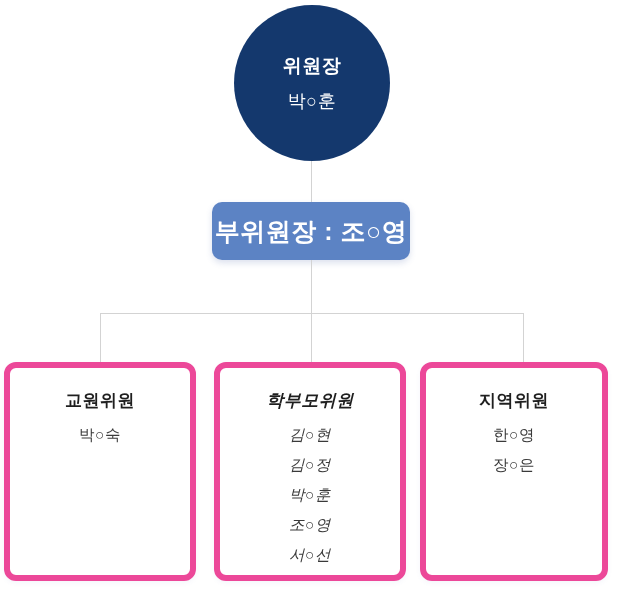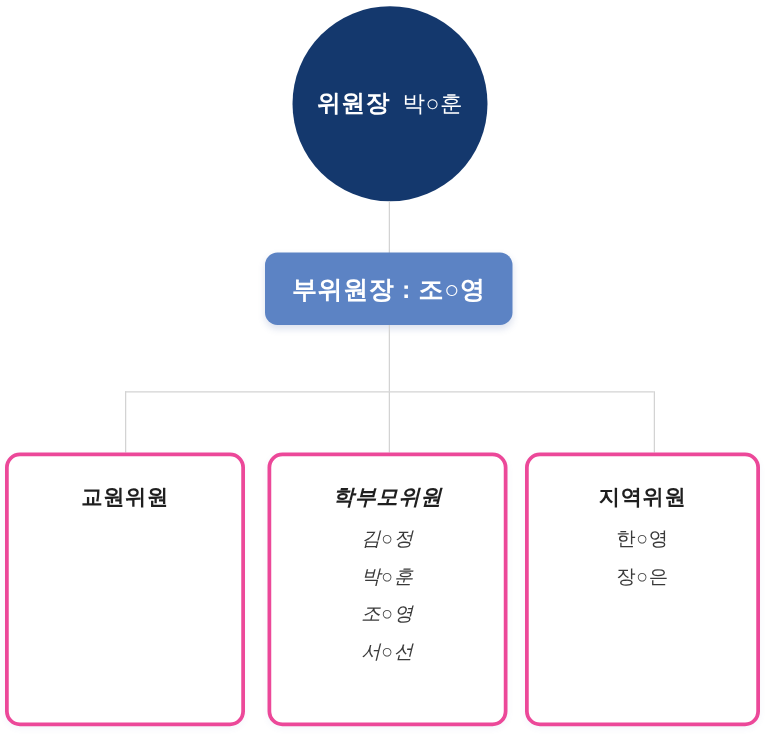--- a/index.html
+++ b/index.html
@@ -18,21 +18,21 @@
   
   .chairman-circle {
     position: absolute;
     left: 234px;
     top: 5px;
     width: 156px;
     height: 156px;
     border-radius: 50%;
     background: #14386D;
     display: flex;
-    flex-direction: row;
+    flex-direction: column;
     align-items: center;
     justify-content: center;
     gap: 10px;
     color: #ffffff;
     text-align: center;
   }
   .chairman-title {
     font-size: 19px;
     font-weight: 700;
     letter-spacing: 0.5px;
@@ -55,32 +55,32 @@
     left: 212px;
     top: 202px;
     width: 198px;
     height: 58px;
     background: #5C83C4;
     border-radius: 10px;
     display: flex;
     align-items: center;
     justify-content: center;
     color: #ffffff;
-    font-size: 20px;
+    font-size: 25px;
     font-weight: 700;
     letter-spacing: 0.5px;
     box-shadow: 0 3px 6px rgba(60, 90, 160, 0.18);
   }
   
   .group-box {
     position: absolute;
     top: 362px;
     height: 219px;
     background: #ffffff;
-    border: 3px solid #ec4899;
+    border: 6px solid #ec4899;
     border-radius: 12px;
     box-sizing: border-box;
     text-align: center;
     box-shadow: 0 2px 5px rgba(80, 110, 180, 0.06);
   }
   .group-box.b1 { left: 4px;   width: 192px; }
   .group-box.b2 { left: 214px; width: 192px; font-style: italic; }
   .group-box.b3 { left: 420px; width: 188px; }
   .group-title {
     margin-top: 22px;
@@ -118,24 +118,26 @@
   <div class="line v" style="left:311px; top:260px; height:53px;"></div>
 
   <div class="line h" style="left:100px; top:313px; width:423px;"></div>
 
   <div class="line v" style="left:100px; top:313px; height:49px;"></div>
   <div class="line v" style="left:311px; top:313px; height:49px;"></div>
   <div class="line v" style="left:523px; top:313px; height:49px;"></div>
 
   <div class="group-box b1">
     <div class="group-title">교원위원</div>
+    <div class="member">박○숙</div>
   </div>
 
   <div class="group-box b2">
     <div class="group-title">학부모위원</div>
+    <div class="member">김○현</div>
     <div class="member">김○정</div>
     <div class="member">박○훈</div>
     <div class="member">조○영</div>
     <div class="member">서○선</div>
   </div>
 
   <div class="group-box b3">
     <div class="group-title">지역위원</div>
     <div class="member">한○영</div>
     <div class="member">장○은</div>

